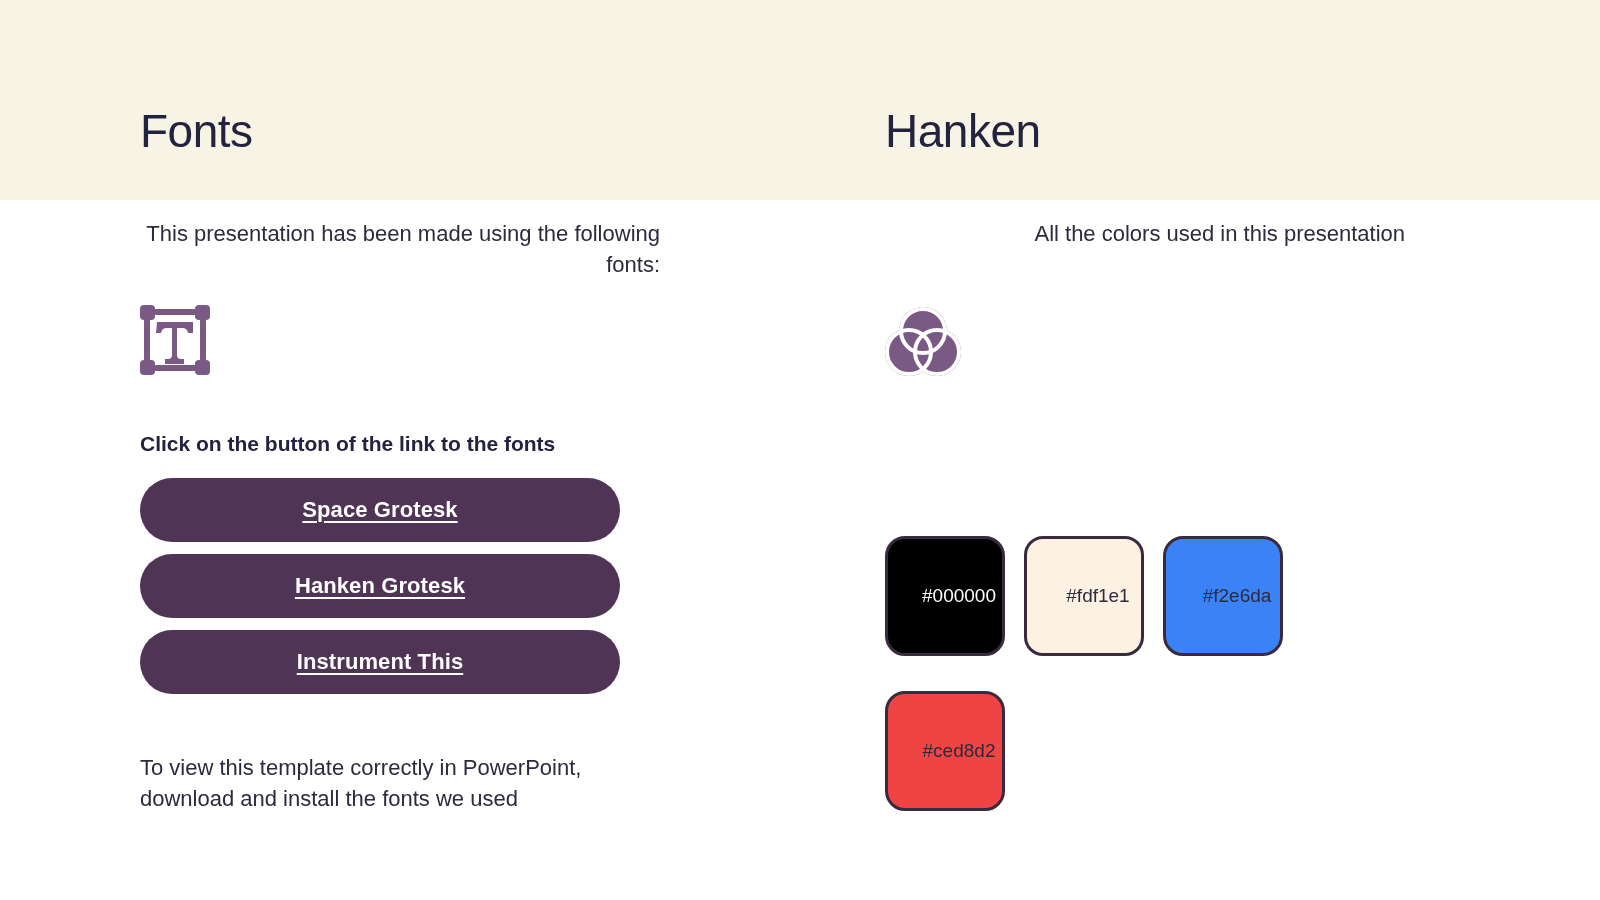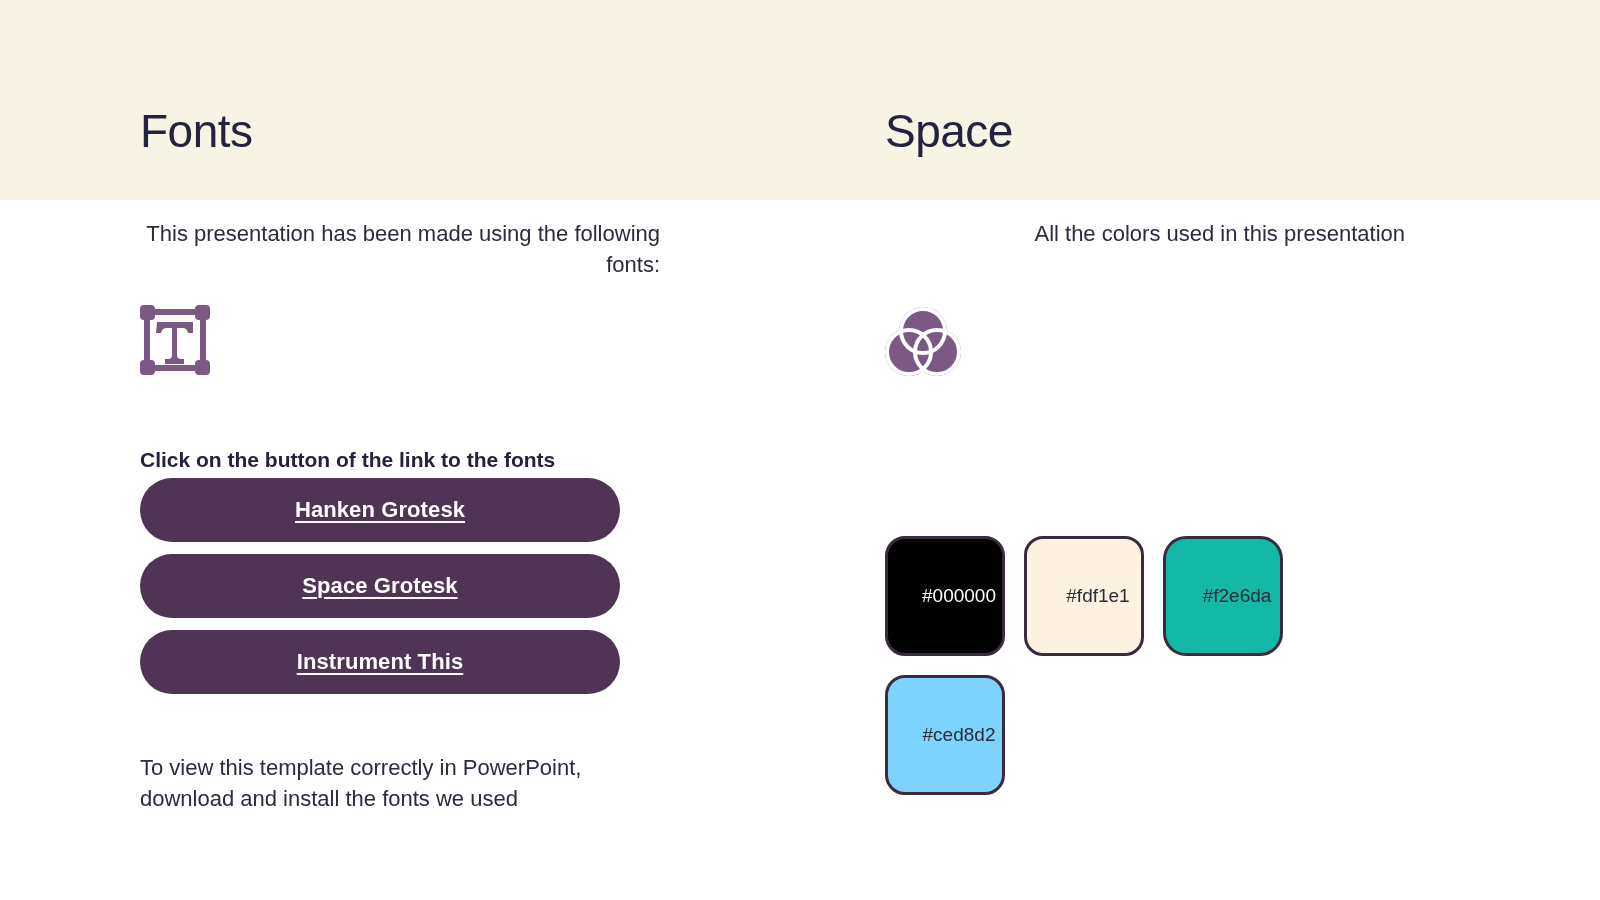--- a/index.html
+++ b/index.html
@@ -67,21 +67,21 @@
   .icon-block {
     position: absolute;
     top: 305px;
   }
 
   .svg-icon { display: block; }
 
   
   .click-label {
     position: absolute;
-    top: 448px;
+    top: 432px;
     font-size: 21px;
     font-weight: bold;
     color: #23223f;
     white-space: nowrap;
   }
 
   .btn-stack {
     position: absolute;
     top: 478px;
     left: 0;
@@ -179,31 +179,31 @@
 
         <g fill="#7a5a85">
           <path d="M17 17 h36 v11 h-5 a6 6 0 0 0 -6 -5 h-5 v27 a4 4 0 0 0 4 4 h3 v5 h-19 v-5 h3 a4 4 0 0 0 4 -4 v-27 h-5 a6 6 0 0 0 -6 5 h-5 z"></path>
         </g>
       </svg>
     </div>
 
     <div class="click-label">Click on the button of the link to the fonts</div>
 
     <div class="btn-stack">
+      <button class="font-btn">Space Grotesk</button>
       <button class="font-btn">Hanken Grotesk</button>
-      <button class="font-btn">Space Grotesk</button>
       <button class="font-btn">Instrument This</button>
     </div>
 
     <div class="footnote">To view this template correctly in PowerPoint, download and install the fonts we used</div>
   </div>
 
   <div class="col col-colors">
 
-    <div class="section-title">Space</div>
+    <div class="section-title">Hanken</div>
 
     <div class="lede">All the colors used in this presentation</div>
 
     <div class="icon-block">
       <svg class="svg-icon" width="76" height="72" viewBox="0 0 76 72" aria-hidden="true">
         <g fill="#7a5a85">
           <circle cx="38" cy="26" r="24"></circle>
           <circle cx="24" cy="47" r="24"></circle>
           <circle cx="52" cy="47" r="24"></circle>
         </g>
@@ -211,18 +211,18 @@
           <circle cx="38" cy="26" r="22"></circle>
           <circle cx="24" cy="47" r="22"></circle>
           <circle cx="52" cy="47" r="22"></circle>
         </g>
       </svg>
     </div>
 
     <div class="swatch-grid">
       <div class="swatch" style="background:#000000;color:#ffffff;">#000000</div>
       <div class="swatch" style="background:#fdf1e1;color:#2b2b3d;border-radius:19px;">#fdf1e1</div>
-      <div class="swatch" style="background:#14b8a6;color:#2b2b3d;border-radius:23px;">#f2e6da</div>
-      <div class="swatch" style="background:#7dd3fc;color:#2b2b3d;">#ced8d2</div>
+      <div class="swatch" style="background:#3b82f6;color:#2b2b3d;">#f2e6da</div>
+      <div class="swatch" style="background:#ef4444;color:#2b2b3d;margin-top:16px;">#ced8d2</div>
     </div>
   </div>
 
 </div>
 
 </body></html>

